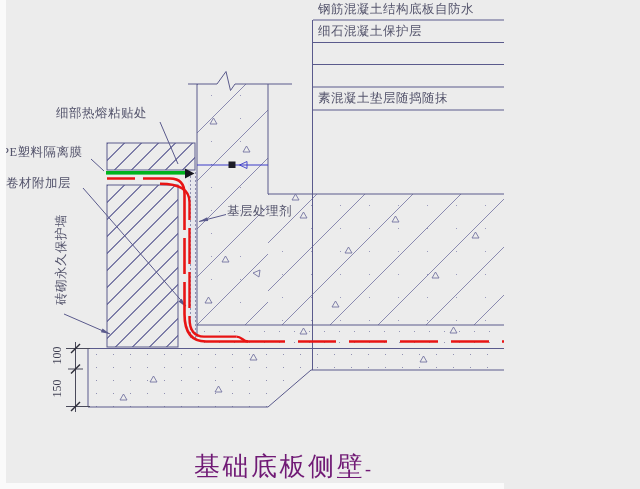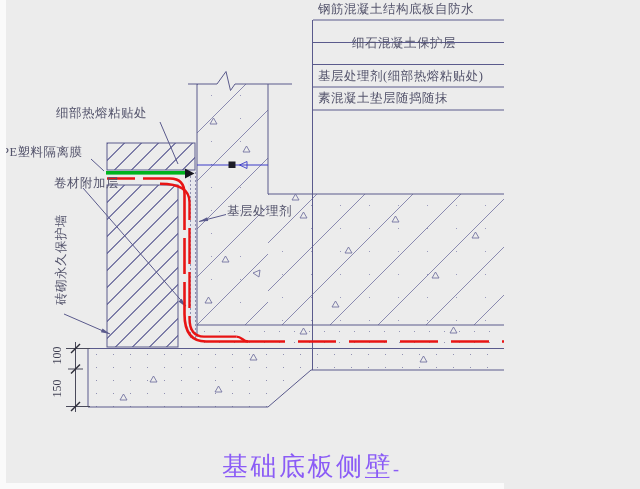--- a/index.html
+++ b/index.html
@@ -28,22 +28,22 @@
   }
   .stipple-cushion{
     background-image:radial-gradient(circle,#9090b2 0.8px, transparent 1px);
     background-size:17px 13px;
   }
   svg.lines{position:absolute;left:0;top:0;}
   .txt{position:absolute;color:#53536b;font-size:12.5px;line-height:15px;white-space:nowrap;
        letter-spacing:0.5px;}
   .vert{transform:rotate(-90deg);transform-origin:center;text-align:center;}
   .dimtxt{color:#3f3f52;font-size:12px;letter-spacing:0;}
-  .title{position:absolute;left:194px;top:449px;font-size:26px;color:#8b5cf6;
-         letter-spacing:2.5px;white-space:nowrap;margin-left:28px;}
+  .title{position:absolute;left:194px;top:449px;font-size:26px;color:#701a75;
+         letter-spacing:2.5px;white-space:nowrap;}
   .title small{font-size:18px;letter-spacing:0;}
 </style>
 </head>
 <body>
 
 <div class="stage">
 
   <div class="layer hatch-concrete" style="left:197px;top:84px;width:71px;height:241px;"></div>
   <div class="layer hatch-concrete" style="left:268px;top:194px;width:339px;height:131px;"></div>
   <div class="layer hatch-brick" style="left:107px;top:143px;width:88px;height:27px;"></div>
@@ -155,27 +155,26 @@
       <path d="M420,362 l7,0 l-3.5,-6 z"></path>
         <path d="M545,359 l7,0 l-3.5,-6 z"></path>
       <path d="M150,382 l7,0 l-3.5,-6 z"></path>
         <path d="M215,392 l7,0 l-3.5,-6 z"></path>
       <path d="M120,400 l7,0 l-3.5,-6 z"></path>
         <path d="M260,270 l-7,3 l6,4 z"></path>
     </g>
   </svg>
 
   <div class="txt" style="left:318px;top:2px;">钢筋混凝土结构底板自防水</div>
-  <div class="txt" style="left:318px;top:36px;margin-left:34px;">细石混凝土保护层</div>
-  <div class="txt" style="left:318px;top:69px;">基层处理剂(细部热熔粘贴处)</div>
+  <div class="txt" style="left:318px;top:24px;">细石混凝土保护层</div>
   <div class="txt" style="left:318px;top:91px;text-align:right;">素混凝土垫层随捣随抹</div>
 
   <div class="txt" style="left:56px;top:106px;">细部热熔粘贴处</div>
   <div class="txt" style="left:2px;top:145px;">PE塑料隔离膜</div>
-  <div class="txt" style="left:6px;top:176px;padding-left:48px;">卷材附加层</div>
+  <div class="txt" style="left:6px;top:176px;">卷材附加层</div>
   <div class="txt vert" style="left:9px;top:252px;width:104px;">砖砌永久保护墙</div>
   <div class="txt" style="left:227px;top:204px;">基层处理剂</div>
 
   <div class="txt vert dimtxt" style="left:44px;top:348px;width:26px;">100</div>
   <div class="txt vert dimtxt" style="left:44px;top:381px;width:26px;">150</div>
 
   <div class="title"><span>基础底板侧壁</span><small>-</small></div>
 
   <div class="edge" style="left:0;top:0;width:6px;height:489px;"></div>
   <div class="edge" style="left:0;top:483px;width:640px;height:6px;"></div>

